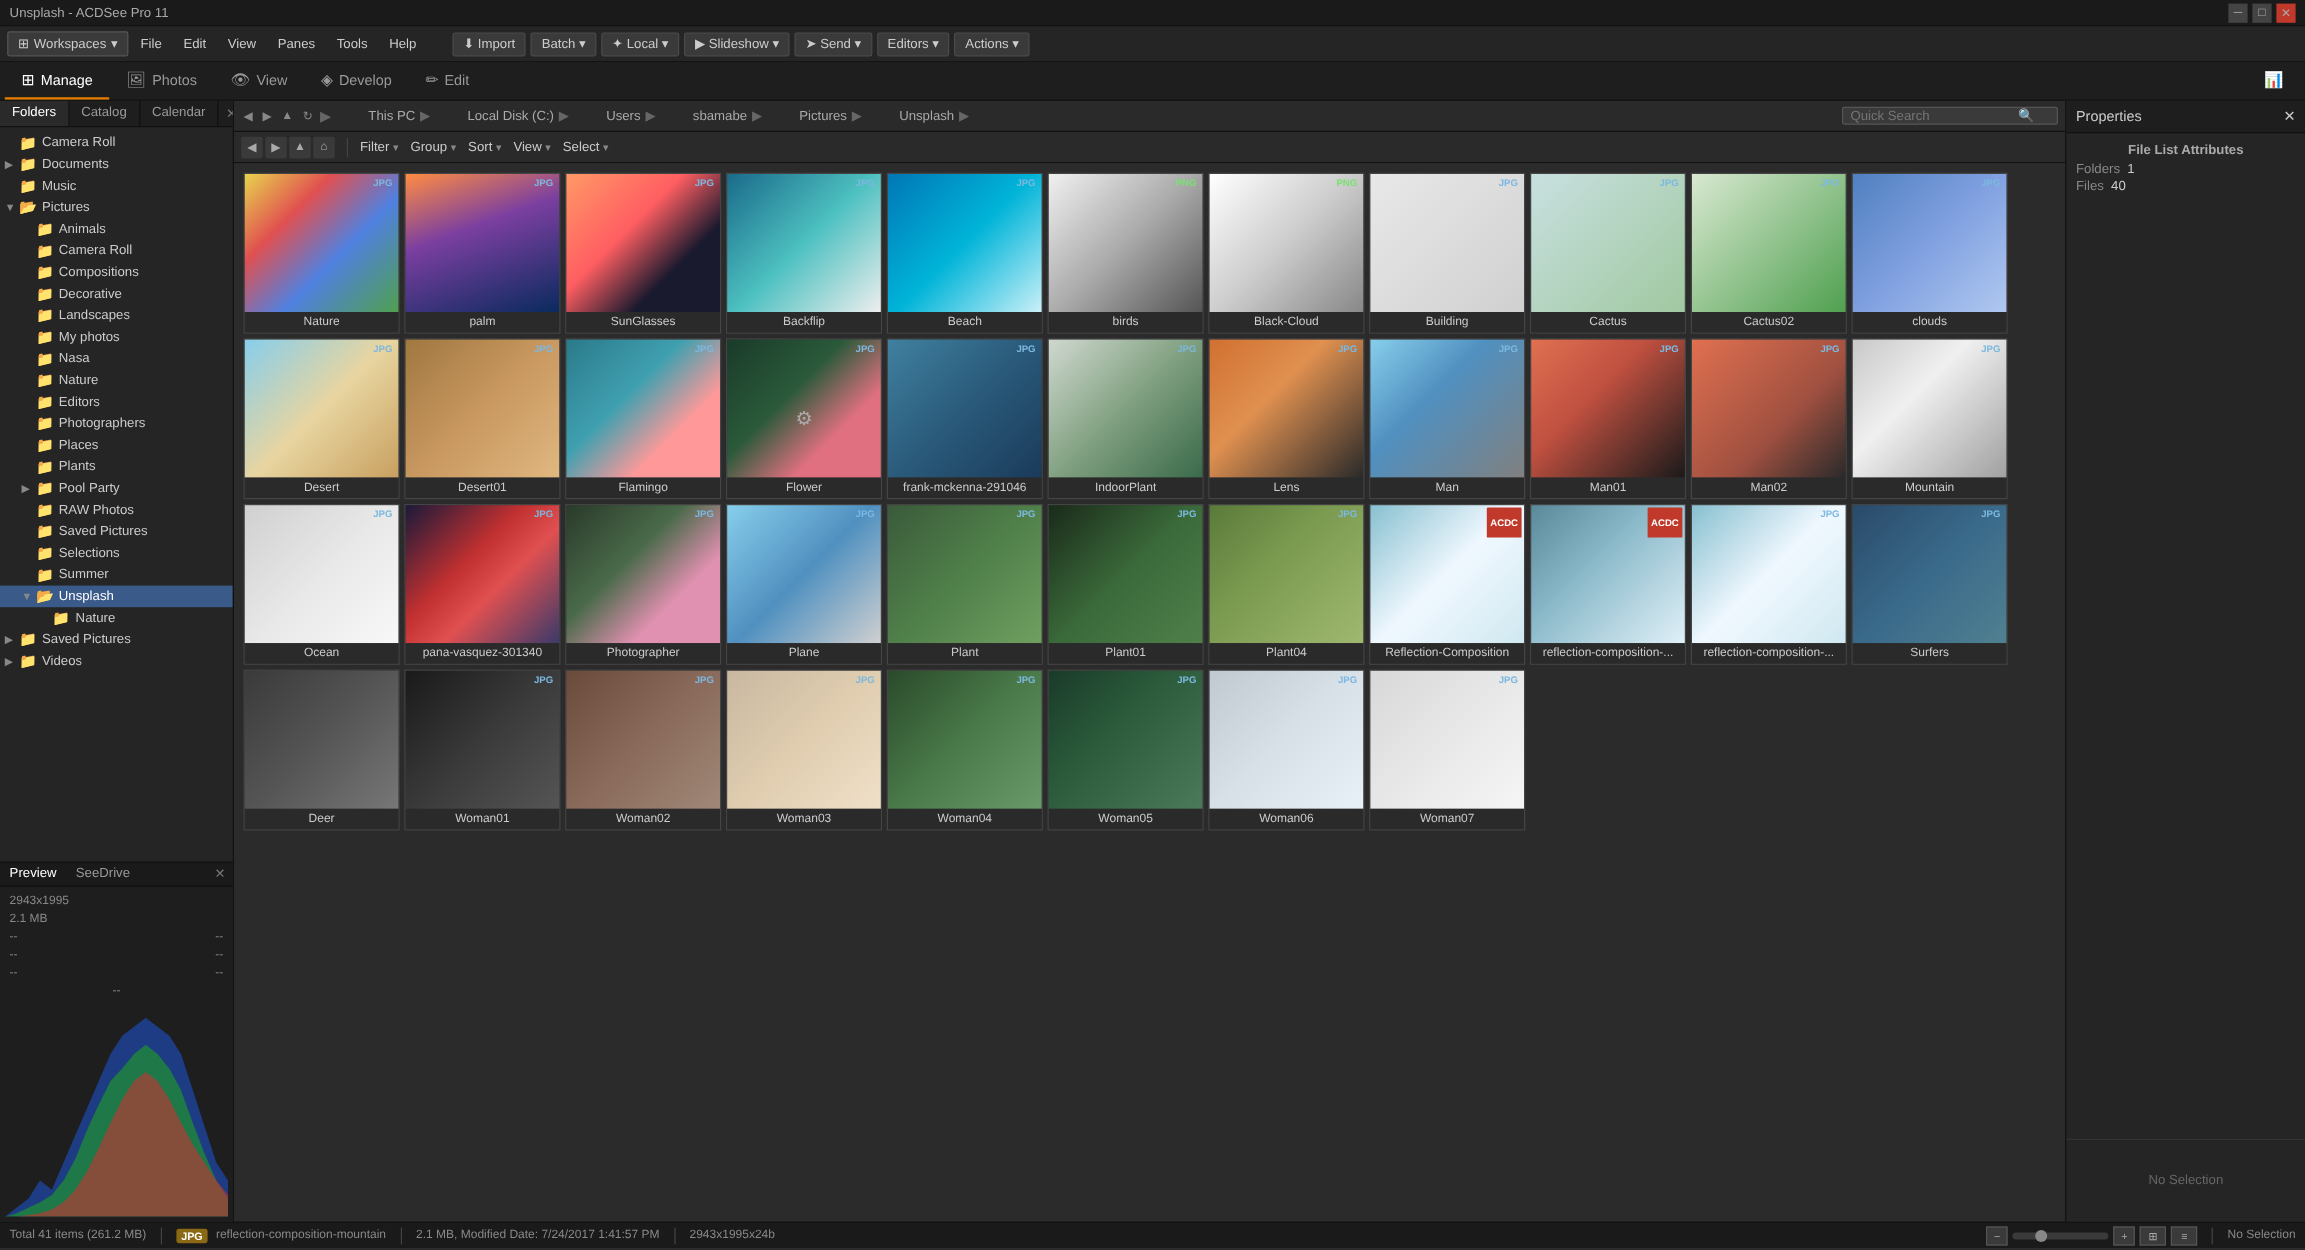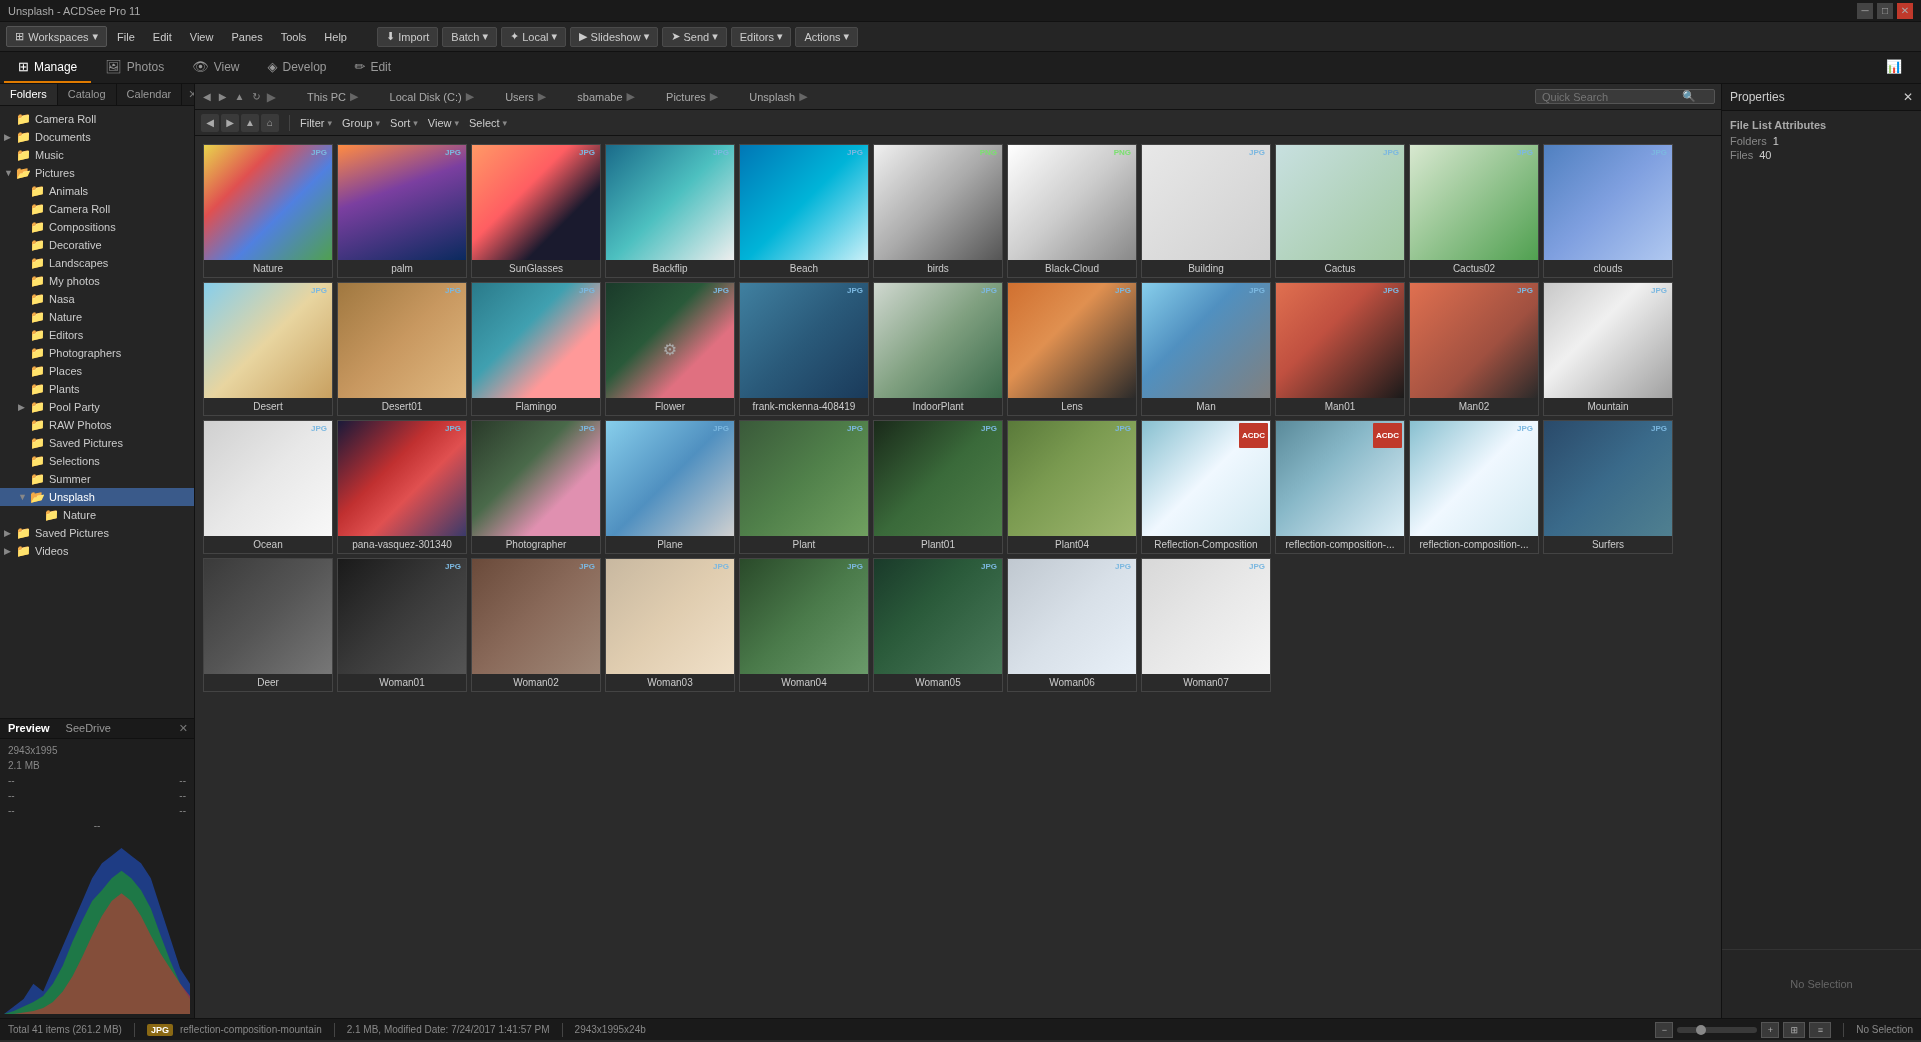--- a/index.html
+++ b/index.html
@@ -153,21 +153,21 @@
       display: flex;
       background: #1a1a1a;
       border-bottom: 1px solid #111;
     }
     .preview-tab {
       padding: 3px 8px;
       color: #999;
       cursor: pointer;
       font-size: 11px;
     }
-    .preview-tab.active { color: #fff; font-weight: bold; }
+    .preview-tab.active { color: #fff; }
     .preview-close { margin-left: auto; padding: 3px 6px; color: #777; cursor: pointer; }
     .preview-content {
       flex: 1;
       display: flex;
       flex-direction: column;
       padding: 4px;
     }
     .preview-info {
       color: #888;
       font-size: 10px;
@@ -318,20 +318,21 @@
       color: #ccc;
       border-bottom: 1px solid #111;
       display: flex;
       justify-content: space-between;
     }
     .properties-content {
       padding: 8px;
     }
     .properties-section {
       margin-bottom: 24px;
+      text-align: center;
     }
     .properties-section-title {
       font-size: 11px;
       color: #aaa;
       margin-bottom: 4px;
       font-weight: bold;
     }
     .properties-row {
       display: flex;
       gap: 6px;
@@ -871,21 +872,21 @@
         <span class="settings-icon-spin">⚙</span>
       </div>
       <span class="jpg-badge">JPG</span>
       <div class="photo-name">Flower</div>
     </div>
         <div class="photo-item">
       <div class="photo-thumb thumb-frank">
         
       </div>
       <span class="jpg-badge">JPG</span>
-      <div class="photo-name">frank-mckenna-408419</div>
+      <div class="photo-name">frank-mckenna-291046</div>
     </div>
         <div class="photo-item">
       <div class="photo-thumb thumb-indoorplant">
         
       </div>
       <span class="jpg-badge">JPG</span>
       <div class="photo-name">IndoorPlant</div>
     </div>
         <div class="photo-item">
       <div class="photo-thumb thumb-lens">

